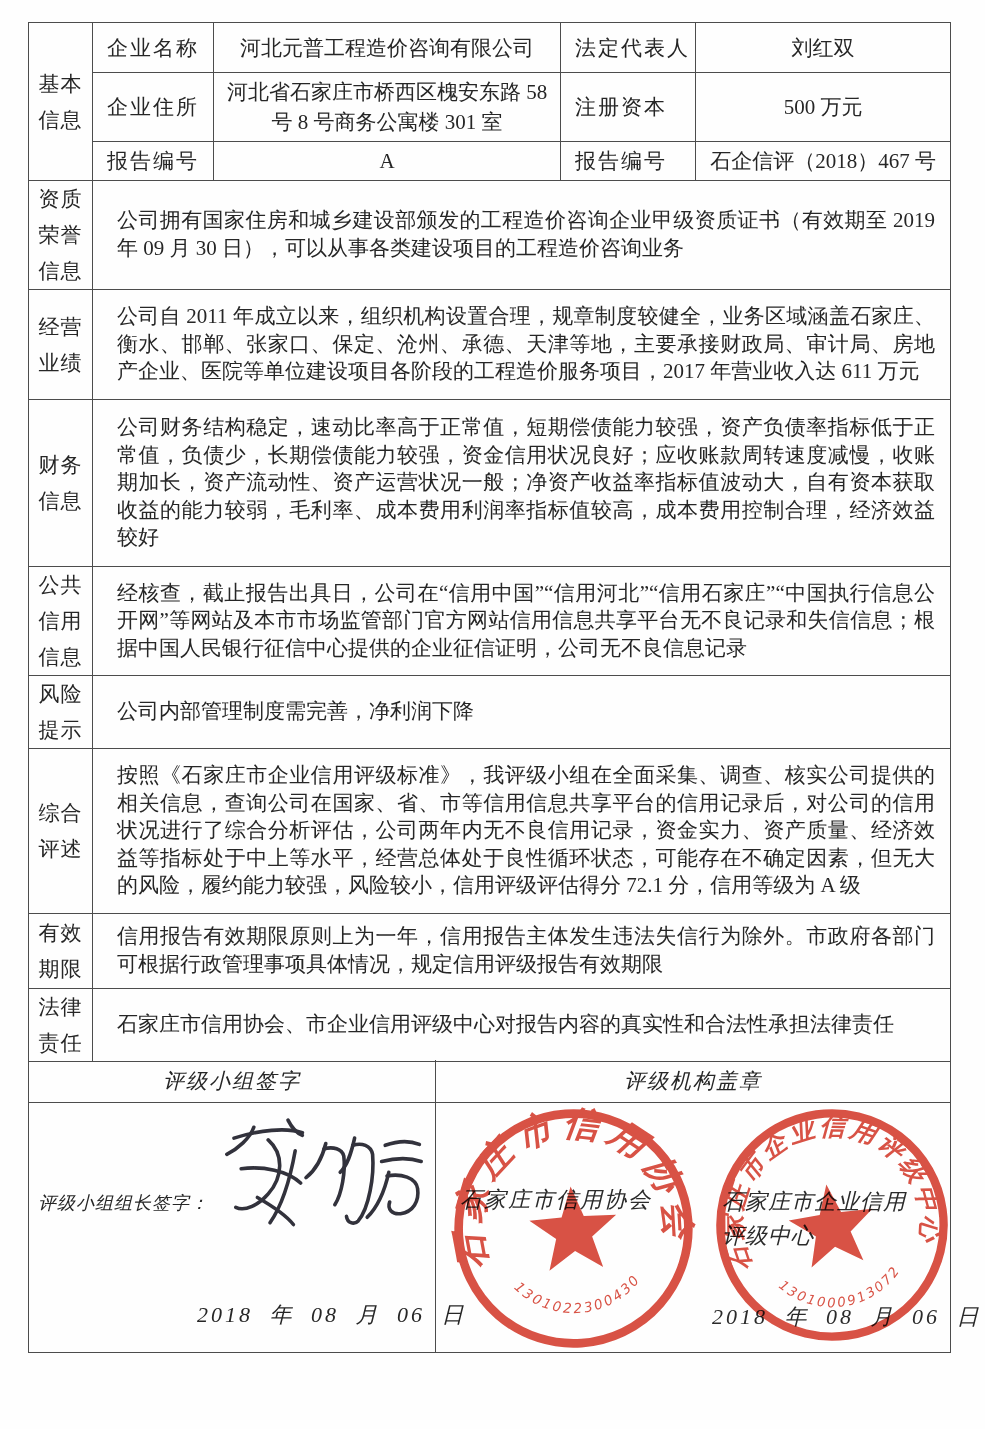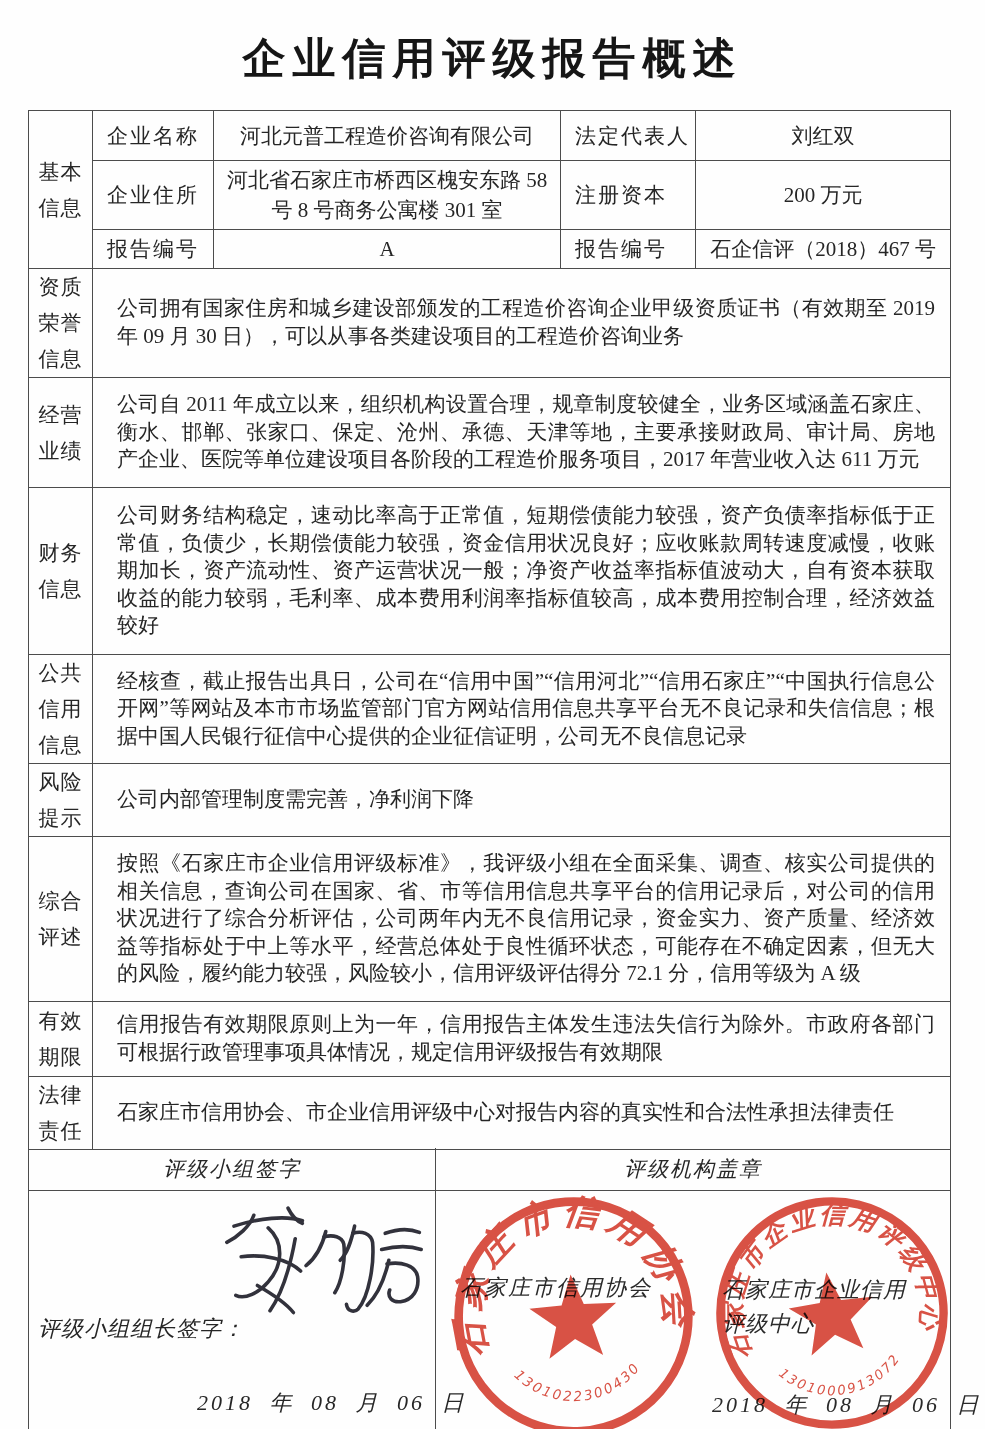--- a/index.html
+++ b/index.html
@@ -60,21 +60,21 @@
     height:42px;
     text-align:center;
     letter-spacing:2px;
     border-top:none;
   }
   .footer-table td{border:1.6px solid #4c4c4c;font-style:italic;}
   .sig-cell{position:relative;height:250px;}
   .stamp-cell{position:relative;height:250px;overflow:visible;}
   .signer-label{
     position:absolute;left:9px;top:88px;
-    font-size:22px;letter-spacing:1px;white-space:nowrap;margin-top:35px;
+    font-size:18px;letter-spacing:1px;white-space:nowrap;
   }
   .signature-svg{position:absolute;left:178px;top:6px;}
   .date-left{
     position:absolute;left:168px;bottom:22px;
     font-size:22px;letter-spacing:3px;word-spacing:8px;white-space:nowrap;
   }
   .assoc-name{
     position:absolute;left:24px;top:82px;
     font-size:22px;letter-spacing:2px;white-space:nowrap;color:#2a2a2a;
   }
@@ -93,21 +93,20 @@
     opacity:0.88;
   }
   .stamp-1{left:14px;top:2px;transform:rotate(-4deg);}
   .stamp-2{left:276px;top:2px;transform:rotate(-8deg);}
 </style>
 </head>
 <body>
 
 <div class="page">
 
-  <h1 class="doc-title">企业信用评级报告概述</h1>
 
   <table class="grid top-table">
     <colgroup>
       <col style="width:64px">
         <col style="width:121px">
         <col style="width:347px">
         <col style="width:135px">
         <col style="width:255px">
     </colgroup>
     <tbody>
@@ -115,21 +114,21 @@
       <td class="rowlabel" rowspan="3">基本信息</td>
       <td class="sublabel">企业名称</td>
       <td class="val">河北元普工程造价咨询有限公司</td>
       <td class="sublabel">法定代表人</td>
       <td class="val">刘红双</td>
     </tr>
     <tr style="height:68px">
       <td class="sublabel">企业住所</td>
       <td class="val">河北省石家庄市桥西区槐安东路 58 号 8 号商务公寓楼 301 室</td>
       <td class="sublabel">注册资本</td>
-      <td class="val">200 万元</td>
+      <td class="val">500 万元</td>
     </tr>
     <tr style="height:37px">
       <td class="sublabel">报告编号</td>
       <td class="val">A</td>
       <td class="sublabel">报告编号</td>
       <td class="val">石企信评（2018）467 号</td>
     </tr>
     <tr style="height:100px">
       <td class="rowlabel">资质荣誉信息</td>
       <td class="content" colspan="4">公司拥有国家住房和城乡建设部颁发的工程造价咨询企业甲级资质证书（有效期至 2019 年 09 月 30 日），可以从事各类建设项目的工程造价咨询业务</td>

